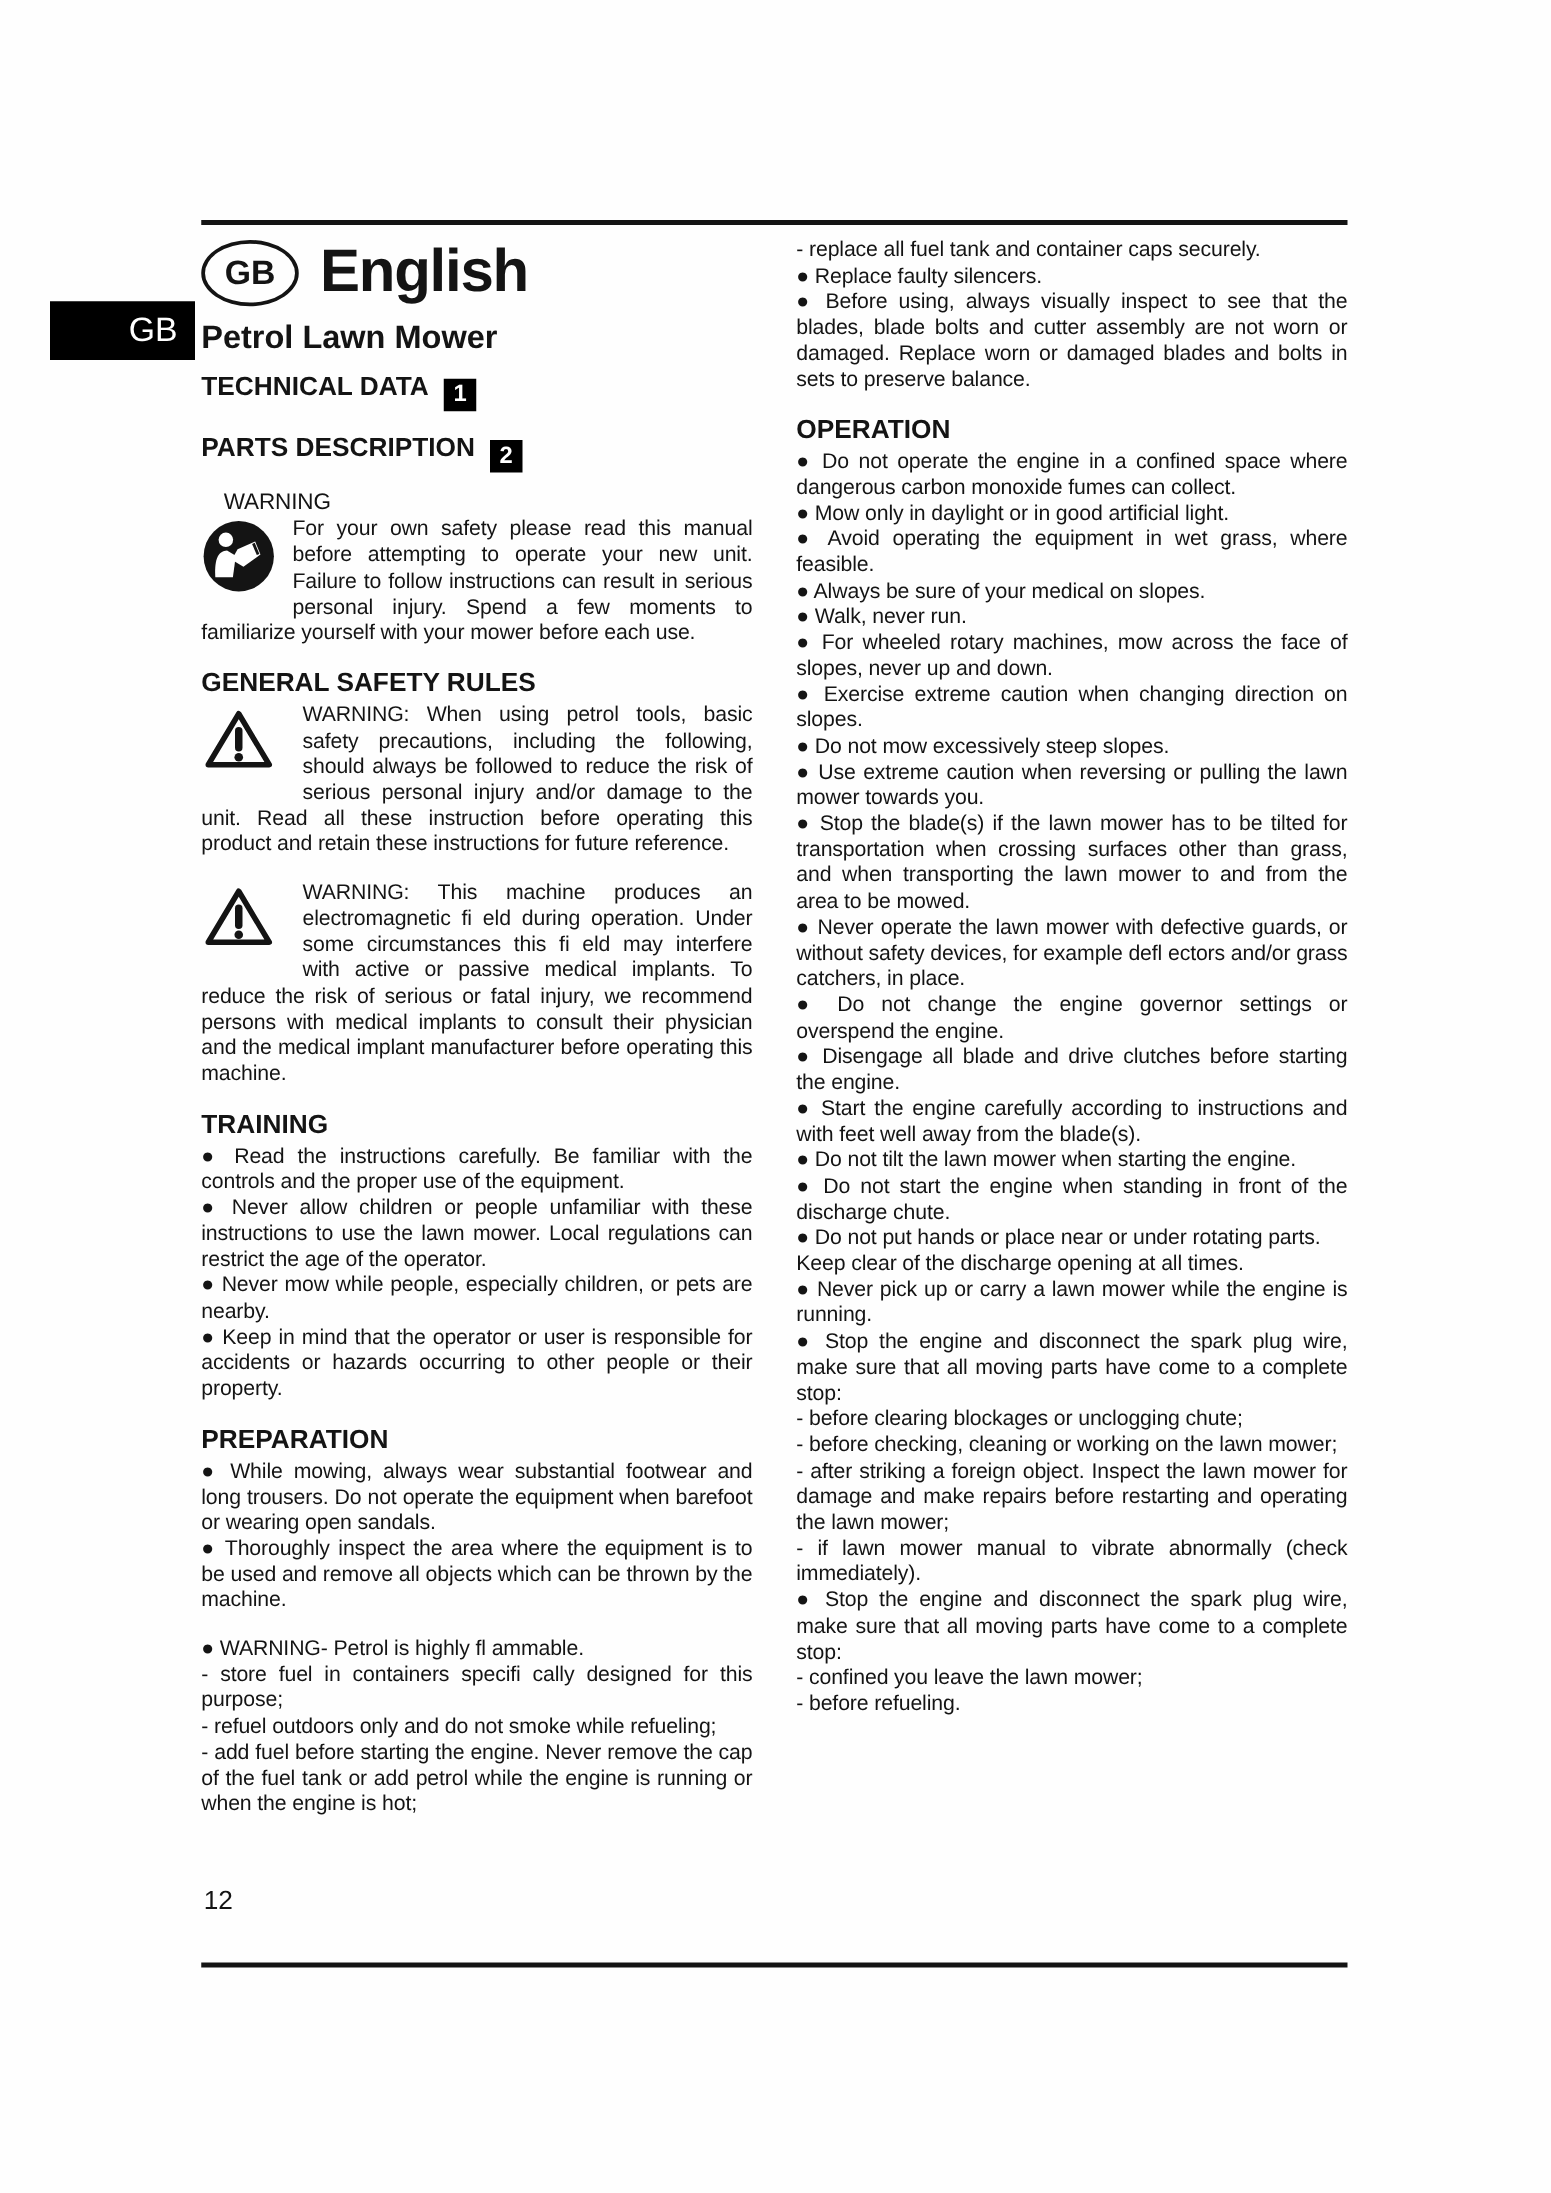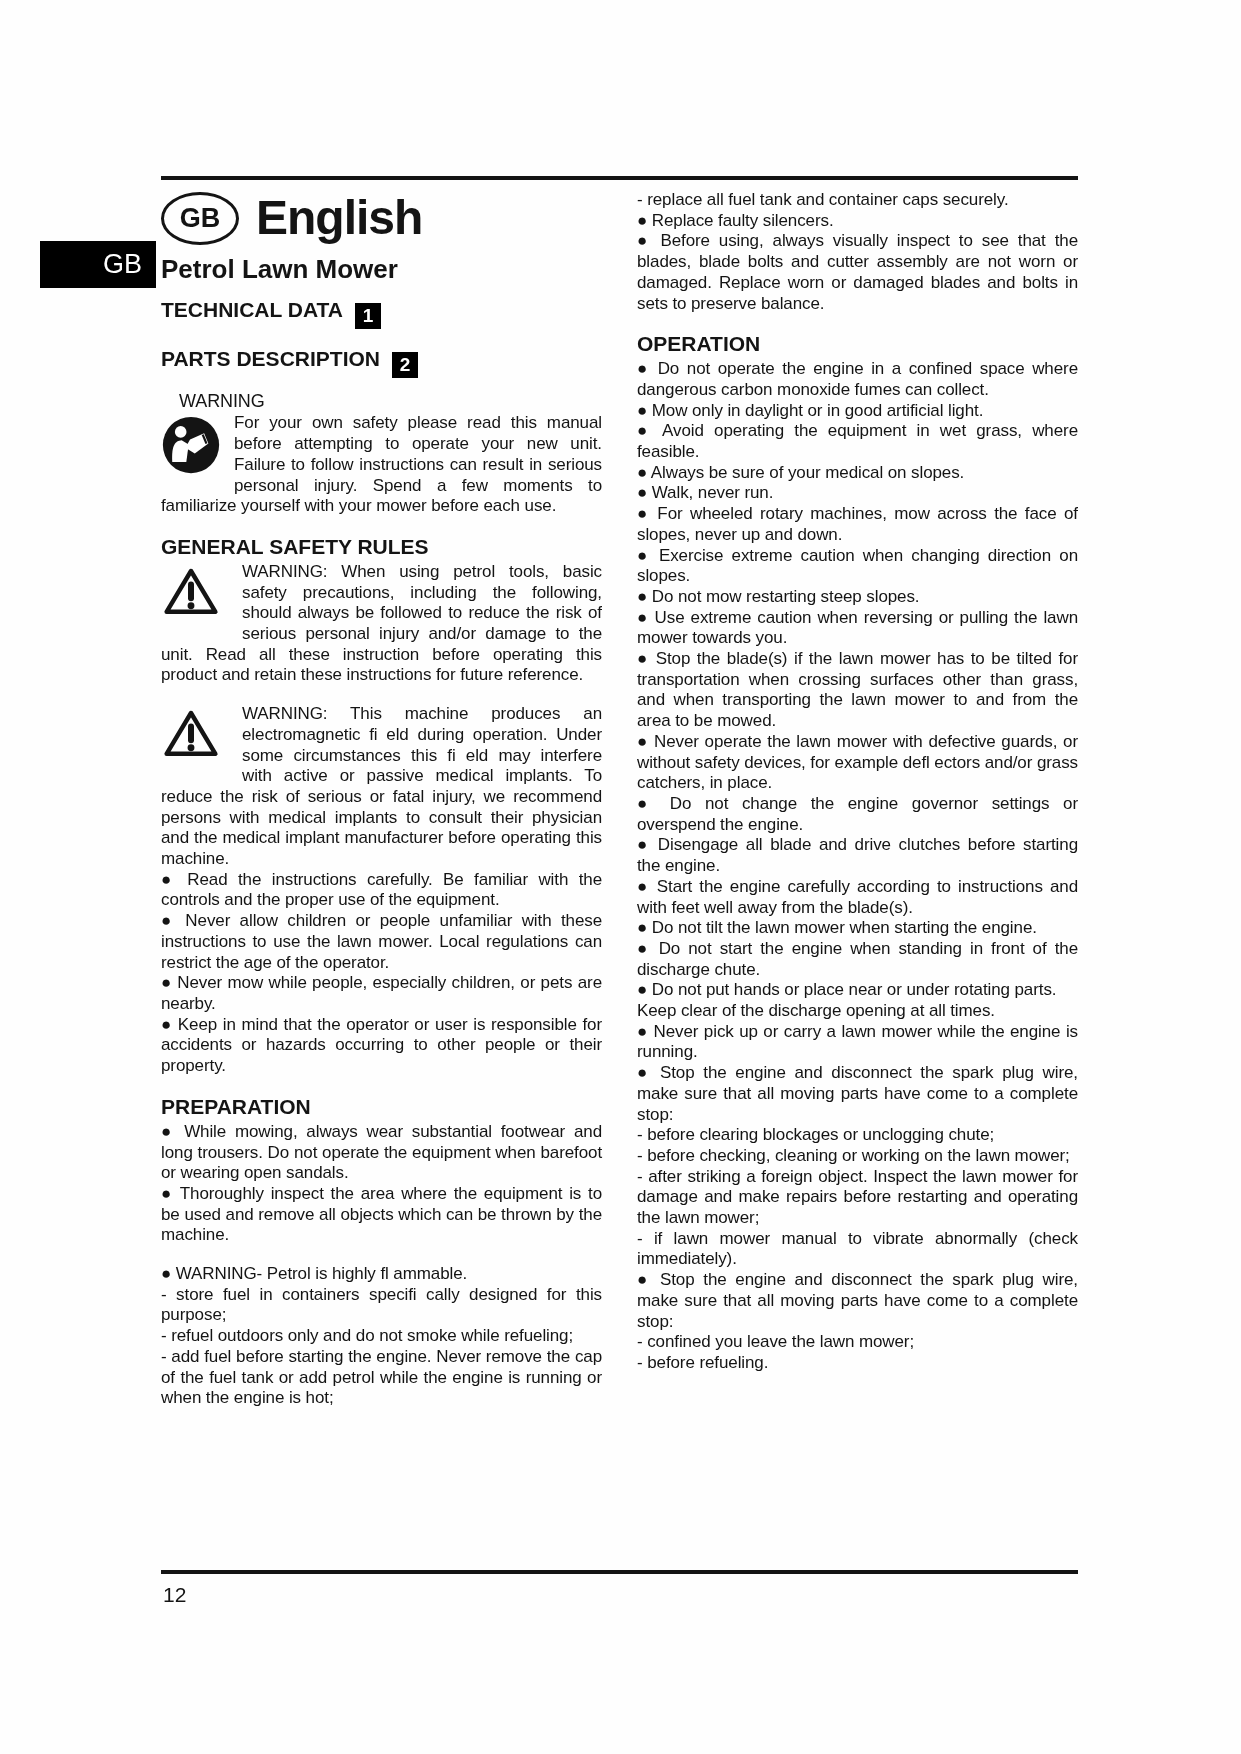--- a/index.html
+++ b/index.html
@@ -34,21 +34,21 @@
     font-size:19px; font-weight:bold; align-items:center; justify-content:center;
     margin-left:12px; vertical-align:-5px;
   }
   .label { margin:13px 0 2px 18px; font-size:18px; }
   .para { margin:0; text-align:justify; }
   .gap-block { height:18px; clear:both; }
   .para-icon { float:left; }
   .icon-read-manual { margin:2px 13px 2px 0; }
   .icon-warning-triangle { margin:3px 23px 2px 2px; }
   .footer-rule { position:absolute; left:161px; top:1570px; width:917px; height:4px; background:#141414; }
-  .page-number { position:absolute; left:163px; top:1583px; font-size:21px; }
+  .page-number { position:absolute; left:163px; top:1509px; font-size:21px; }
 </style>
 </head>
 <body>
 
 <div class="page">
   <div class="top-rule"></div>
 
   <div class="lang-tab">GB</div>
 
   <div class="content">
@@ -76,20 +76,21 @@
                   <path d="M35 7 L65.5 58 L4.5 58 Z" fill="none" stroke="#141414" stroke-width="5.5" stroke-linejoin="round"></path>
                   <path d="M35 24 L35 41" stroke="#141414" stroke-width="7.5" stroke-linecap="round"></path>
                   <circle cx="35" cy="50.5" r="4.3" fill="#141414"></circle>
                 </svg></span><span>WARNING: When using petrol tools, basic safety precautions, including the following, should always be followed to reduce the risk of serious personal injury and/or damage to the unit. Read all these instruction before operating this product and retain these instructions for future reference.</span></p>
             <div class="gap-block"></div>
             <p class="para"><span class="para-icon icon-warning-triangle"><svg width="56" height="52" viewBox="0 0 70 64" aria-hidden="true">
                   <path d="M35 7 L65.5 58 L4.5 58 Z" fill="none" stroke="#141414" stroke-width="5.5" stroke-linejoin="round"></path>
                   <path d="M35 24 L35 41" stroke="#141414" stroke-width="7.5" stroke-linecap="round"></path>
                   <circle cx="35" cy="50.5" r="4.3" fill="#141414"></circle>
                 </svg></span><span>WARNING: This machine produces an electromagnetic fi eld during operation. Under some circumstances this fi eld may interfere with active or passive medical implants. To reduce the risk of serious or fatal injury, we recommend persons with medical implants to consult their physician and the medical implant manufacturer before operating this machine.</span></p>
+            <h2 class="sec-heading"><span>TRAINING</span></h2>
             <p class="para"><span>● Read the instructions carefully. Be familiar with the controls and the proper use of the equipment.</span></p>
             <p class="para"><span>● Never allow children or people unfamiliar with these instructions to use the lawn mower. Local regulations can restrict the age of the operator.</span></p>
             <p class="para"><span>● Never mow while people, especially children, or pets are nearby.</span></p>
             <p class="para"><span>● Keep in mind that the operator or user is responsible for accidents or hazards occurring to other people or their property.</span></p>
             <h2 class="sec-heading"><span>PREPARATION</span></h2>
             <p class="para"><span>● While mowing, always wear substantial footwear and long trousers. Do not operate the equipment when barefoot or wearing open sandals.</span></p>
             <p class="para"><span>● Thoroughly inspect the area where the equipment is to be used and remove all objects which can be thrown by the machine.</span></p>
             <div class="gap-block"></div>
             <p class="para"><span>● WARNING- Petrol is highly fl ammable.</span></p>
             <p class="para"><span>- store fuel in containers specifi cally designed for this purpose;</span></p>
@@ -104,21 +105,21 @@
             <p class="para"><span>● Replace faulty silencers.</span></p>
             <p class="para"><span>● Before using, always visually inspect to see that the blades, blade bolts and cutter assembly are not worn or damaged. Replace worn or damaged blades and bolts in sets to preserve balance.</span></p>
             <h2 class="sec-heading"><span>OPERATION</span></h2>
             <p class="para"><span>● Do not operate the engine in a confined space where dangerous carbon monoxide fumes can collect.</span></p>
             <p class="para"><span>● Mow only in daylight or in good artificial light.</span></p>
             <p class="para"><span>● Avoid operating the equipment in wet grass, where feasible.</span></p>
             <p class="para"><span>● Always be sure of your medical on slopes.</span></p>
             <p class="para"><span>● Walk, never run.</span></p>
             <p class="para"><span>● For wheeled rotary machines, mow across the face of slopes, never up and down.</span></p>
             <p class="para"><span>● Exercise extreme caution when changing direction on slopes.</span></p>
-            <p class="para"><span>● Do not mow restarting steep slopes.</span></p>
+            <p class="para"><span>● Do not mow excessively steep slopes.</span></p>
             <p class="para"><span>● Use extreme caution when reversing or pulling the lawn mower towards you.</span></p>
             <p class="para"><span>● Stop the blade(s) if the lawn mower has to be tilted for transportation when crossing surfaces other than grass, and when transporting the lawn mower to and from the area to be mowed.</span></p>
             <p class="para"><span>● Never operate the lawn mower with defective guards, or without safety devices, for example defl ectors and/or grass catchers, in place.</span></p>
             <p class="para"><span>● Do not change the engine governor settings or overspend the engine.</span></p>
             <p class="para"><span>● Disengage all blade and drive clutches before starting the engine.</span></p>
             <p class="para"><span>● Start the engine carefully according to instructions and with feet well away from the blade(s).</span></p>
             <p class="para"><span>● Do not tilt the lawn mower when starting the engine.</span></p>
             <p class="para"><span>● Do not start the engine when standing in front of the discharge chute.</span></p>
             <p class="para"><span>● Do not put hands or place near or under rotating parts.</span></p>
             <p class="para"><span>Keep clear of the discharge opening at all times.</span></p>

